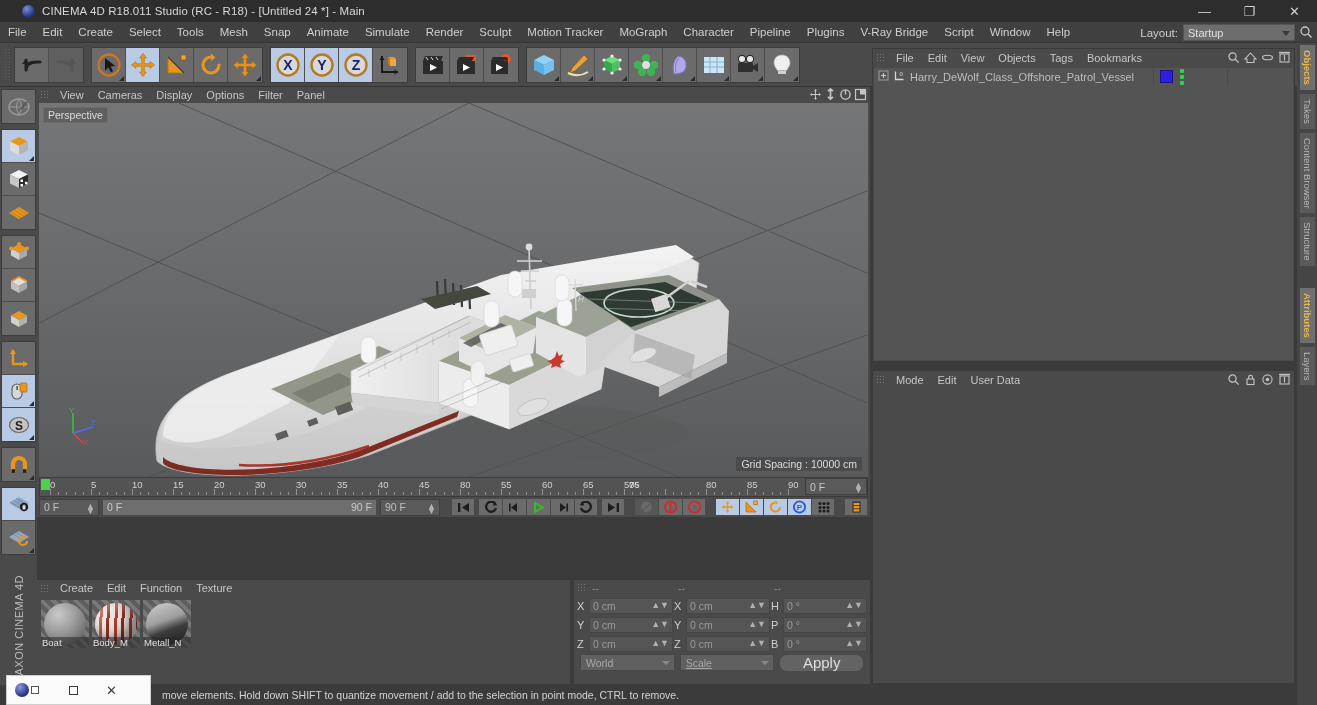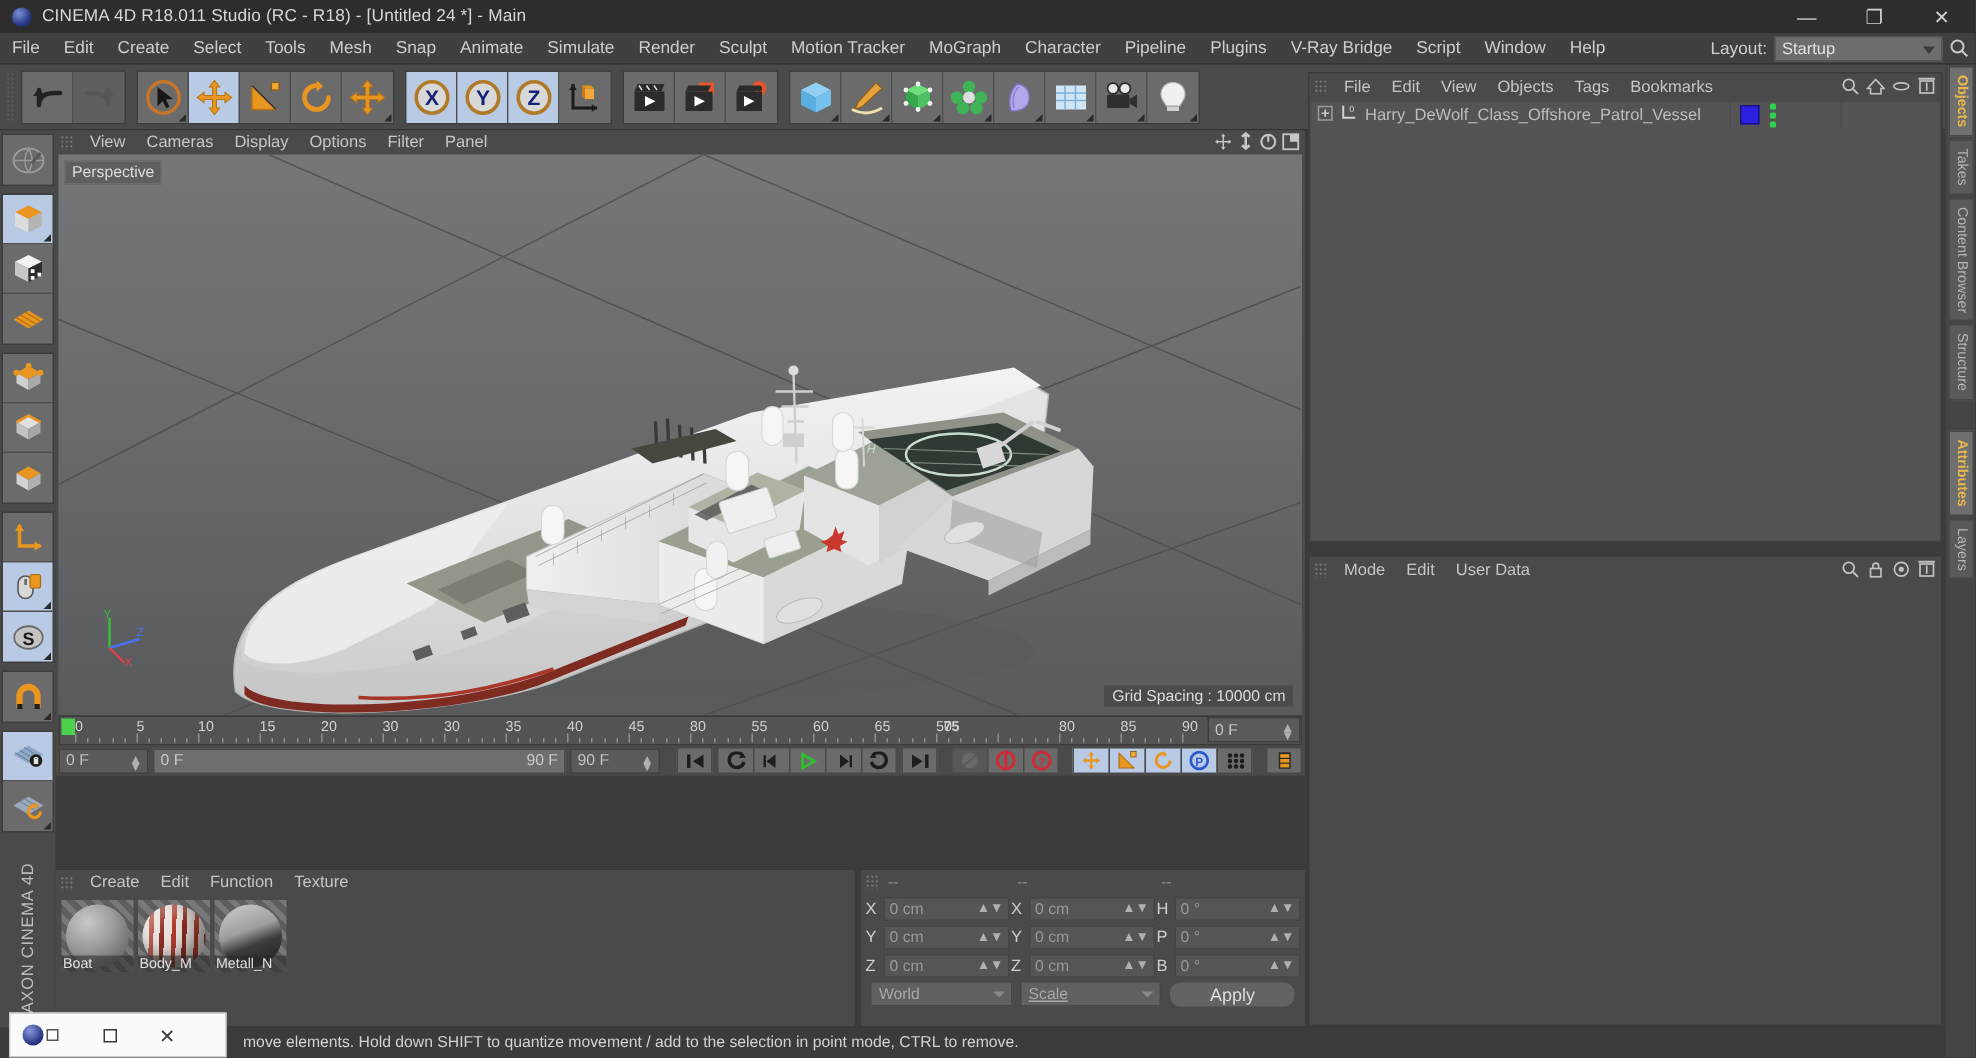--- a/index.html
+++ b/index.html
@@ -11,21 +11,21 @@
     color: #c8c8c8;
     overflow: hidden;
     position: relative;
     -webkit-font-smoothing: antialiased;
   }
 
   
   #titlebar {
     height: 22px; background: #2d2d2d;
     display: flex; align-items: center;
-    padding-left: 8px;
+    padding-left: 22px;
     position: relative;
   }
   #titlebar .c4d-logo {
     width: 13px; height: 13px; border-radius: 50%;
     background: radial-gradient(circle at 35% 30%, #7c8fd6 0%, #2a3a86 60%, #101a50 100%);
     margin-right: 7px; flex: 0 0 auto;
   }
   #titlebar .title-text { font-size: 11.5px; color: #d8d8d8; letter-spacing: .1px; }
   #winbtns { position: absolute; right: 0; top: 0; height: 22px; display: flex; }
   #winbtns div {
@@ -234,21 +234,21 @@
     font-size: 10.5px; color: #a8a8a8; position: relative;
   }
   .cdd .arrow {
     position: absolute; right: 4px; top: 6px; width: 0; height: 0;
     border-left: 4px solid transparent; border-right: 4px solid transparent;
     border-top: 4px solid #888;
   }
   #applybtn {
     height: 18px; background: #636363; border: 1px solid #4a4a4a; border-radius: 8px;
     display: flex; align-items: center; justify-content: center;
-    font-size: 12px; color: #ddd; flex: 1; text-align: right;
+    font-size: 15px; color: #ddd; flex: 1; text-align: right;
   }
 
   
   #objpanel {
     position: absolute; left: 872px; top: 48px; width: 423px; height: 314px;
     background: #4a4a4a; border: 1px solid #3a3a3a;
   }
   .pmenu { height: 18px; display: flex; align-items: center; padding-left: 3px; position: relative; }
   .pmenu .grip {
     width: 9px; height: 10px;

